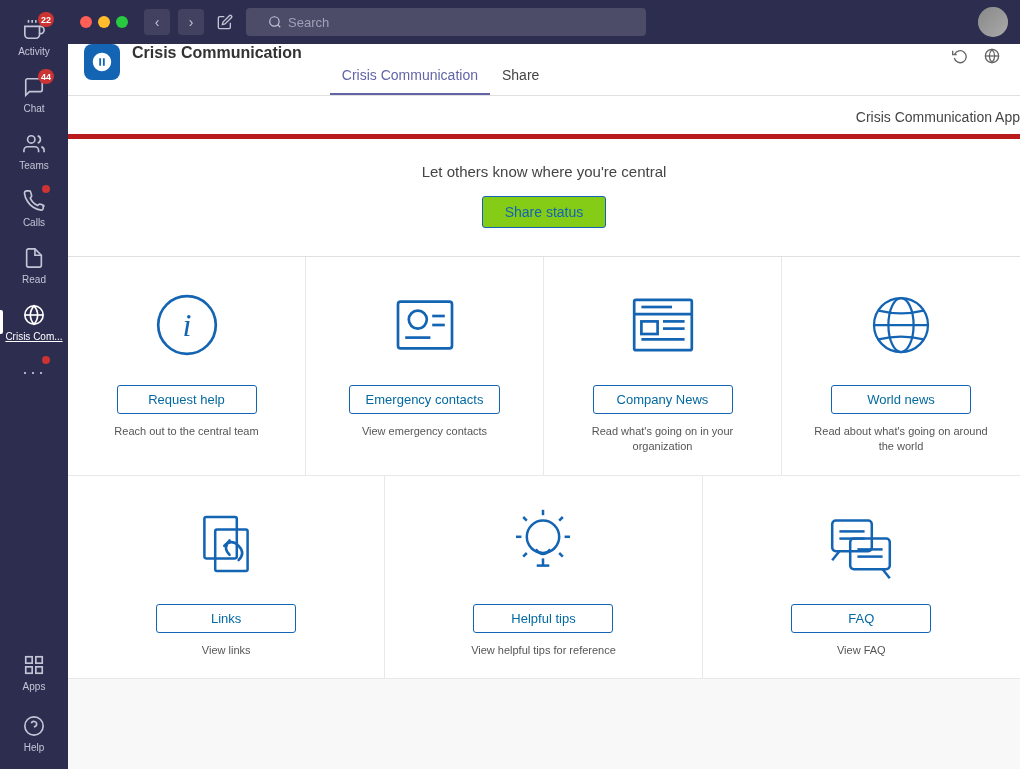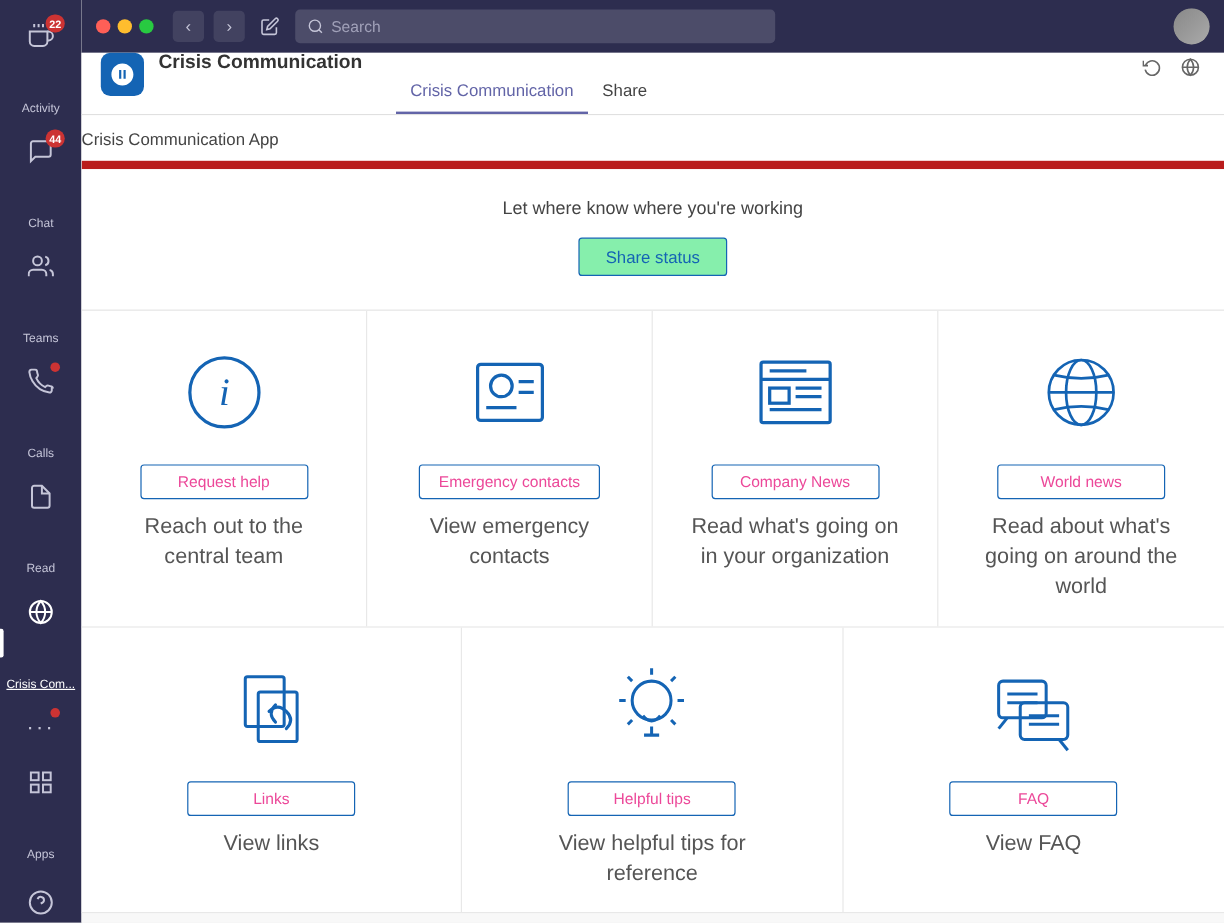--- a/index.html
+++ b/index.html
@@ -20,21 +20,20 @@
       display: flex;
       flex-direction: column;
       align-items: center;
       width: 100%;
       padding: 8px 4px;
       cursor: pointer;
       color: #c5c5d8;
       font-size: 11px;
       position: relative;
       user-select: none;
-      gap: 39px;
     }
     .sidebar-item.active { color: #fff; text-decoration: underline; }
     .sidebar-item.active::before {
       content: '';
       position: absolute;
       left: 0;
       top: 50%;
       transform: translateY(-50%);
       width: 3px;
       height: 24px;
@@ -122,21 +121,21 @@
       font-size: 16px;
     }
     .search-bar {
       flex: 1;
       max-width: 400px;
       height: 28px;
       background: rgba(255,255,255,0.15);
       border-radius: 4px;
       display: flex;
       align-items: center;
-      padding: 0 10px;
+      padding: 0 22px;
       gap: 6px;
       color: #c5c5d8;
       font-size: 13px;
     }
     .search-bar input {
       background: none;
       border: none;
       outline: none;
       color: #e0e0e8;
       font-size: 13px;
@@ -221,23 +220,23 @@
     
     .content {
       flex: 1;
       overflow-y: auto;
       background: #f8f8f8;
     }
 
     
     .app-banner {
       background: #fff;
-      border-bottom: 7px solid #b91c1c;
+      border-bottom: 5px solid #b91c1c;
       padding: 12px 0 8px;
-      text-align: left;
+      text-align: right;
     }
     .app-banner-title {
       font-size: 14px;
       color: #444;
       font-weight: 400;
     }
 
     
     .status-section {
       background: #fff;
@@ -245,21 +244,21 @@
       text-align: center;
       border-bottom: 1px solid #e0e0e0;
     }
     .status-text {
       font-size: 15px;
       color: #444;
       margin-bottom: 16px;
     }
     .share-status-btn {
       border: 1.5px solid #1464b4;
-      background: #86efac;
+      background: #84cc16;
       color: #1464b4;
       padding: 7px 22px;
       border-radius: 3px;
       font-size: 14px;
       cursor: pointer;
       font-weight: 500;
     }
 
     
     .cards-container {
@@ -284,31 +283,31 @@
     .card-icon {
       width: 80px; height: 80px;
       display: flex; align-items: center; justify-content: center;
       margin-bottom: 20px;
       color: #1464b4;
     }
     .card-icon svg { width: 72px; height: 72px; }
     .card-btn {
       border: 1.5px solid #1464b4;
       background: #fff;
-      color: #ec4899;
+      color: #0369a1;
       padding: 6px 16px;
       border-radius: 3px;
       font-size: 13px;
       cursor: pointer;
       font-weight: 500;
       margin-bottom: 10px;
       min-width: 140px;
     }
     .card-desc {
-      font-size: 18px;
+      font-size: 11px;
       color: #555;
       line-height: 1.4;
       max-width: 180px;
     }
   </style>
 </head>
 <body>
 
 <nav class="sidebar">
 
@@ -469,21 +468,21 @@
     </div>
   </div>
 
   <div class="content">
 
     <div class="app-banner">
       <span class="app-banner-title">Crisis Communication App</span>
     </div>
 
     <div class="status-section">
-      <p class="status-text">Let where know where you're working</p>
+      <p class="status-text">Let others know where you're central</p>
       <button class="share-status-btn">Share status</button>
     </div>
 
     <div class="cards-container">
       <div class="cards-row cards-row-4">
 
         <div class="card">
           <div class="card-icon">
             <svg viewBox="0 0 80 80" fill="none" stroke="#1464b4" stroke-width="3">
               <circle cx="40" cy="40" r="32"></circle>

